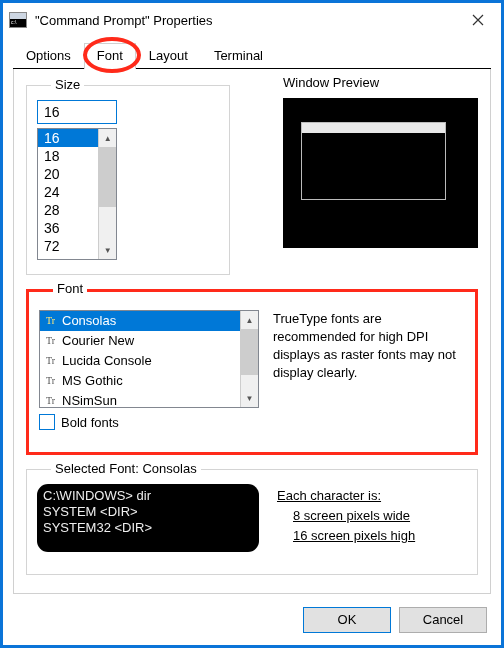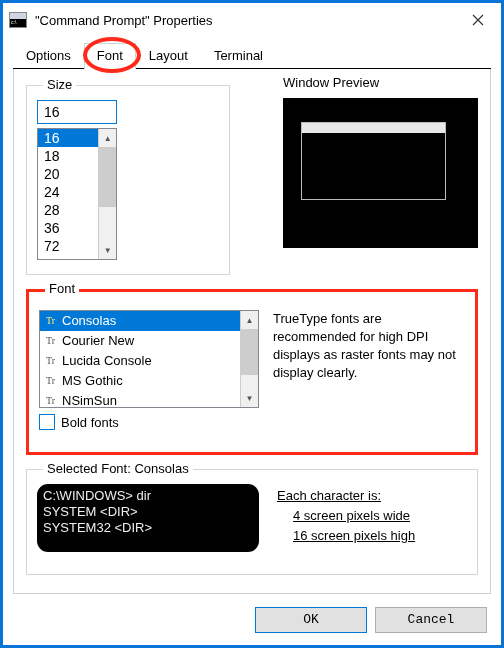--- a/index.html
+++ b/index.html
@@ -18,21 +18,21 @@
 
 .tabs { display: flex; border-bottom: 1px solid #000000; position: relative; height: 26px; }
 .tab { padding: 4px 12px 4px 12px; font-size: 13px; color: #000; border: 1px solid transparent; border-bottom: none; cursor: default; position: relative; background: #fff; }
 .tab.active { border-color: #d0d0d0; background: #fff; z-index: 2; margin-bottom: -1px; padding-bottom: 5px; }
 
 .highlight-ellipse { position: absolute; border: 4px solid #ff2a1a; border-radius: 50%; width: 58px; height: 36px; left: 70px; top: -6px; z-index: 10; pointer-events: none; }
 
 .tab-panel { border: 1px solid #d0d0d0; border-top: none; height: 525px; padding: 10px 12px 12px 12px; position: relative; }
 
 .group { border: 1px solid #d4d4d4; position: relative; padding: 14px 10px 10px 10px; margin-top: 6px; }
-.group-label { position: absolute; top: -9px; left: 16px; background: #fff; padding: 0 4px; font-size: 13px; color: #000; }
+.group-label { position: absolute; top: -9px; left: 24px; background: #fff; padding: 0 4px; font-size: 13px; color: #000; }
 
 .row-top { display: flex; gap: 26px; }
 
 .size-group { width: 215px; height: 190px; }
 .size-editbox { width: 80px; height: 24px; border: 1px solid #0078d7; padding: 2px 6px; font-size: 14px; outline: none; margin-bottom: 4px; display: block; }
 .size-list-wrap { display: flex; border: 1px solid #828790; width: 80px; height: 132px; }
 .size-list { width: 62px; overflow: hidden; }
 .size-item { font-size: 14px; padding: 0 6px; line-height: 18px; }
 .size-item.sel { background: #0078d7; color: #fff; }
 .size-scroll { width: 18px; background: #f0f0f0; border-left: 1px solid #cdcdcd; display: flex; flex-direction: column; }
@@ -63,21 +63,21 @@
 .bold-check { width: 16px; height: 16px; border: 1px solid #0078d7; margin-right: 6px; }
 .bold-label { font-size: 13px; }
 
 .selected-group { margin-top: 14px; height: 106px; text-decoration: underline; }
 .sel-row { display: flex; gap: 18px; }
 .sel-preview { width: 222px; height: 68px; background: #000; color: #eee; font-family: Consolas, monospace; font-size: 13px; padding: 4px 6px; line-height: 16px; overflow: hidden; border-radius: 11px; }
 .sel-desc { font-size: 13px; line-height: 20px; padding-top: 2px; }
 .sel-desc .indent { padding-left: 16px; }
 
 .button-row { position: absolute; bottom: 12px; right: 14px; display: flex; gap: 8px; }
-.btn { width: 112px; height: 26px; border: 1px solid #adadad; background: #e1e1e1; font-size: 13px; text-align: center; line-height: 24px; font-family: Liberation Mono, monospace; }
+.btn { width: 88px; height: 26px; border: 1px solid #adadad; background: #e1e1e1; font-size: 13px; text-align: center; line-height: 24px; }
 .btn.default { border: 1px solid #0078d7; background: #e1e1e1; }
 </style>
 </head>
 <body>
 
 <div class="outer-border">
 
   <div class="titlebar">
     <div class="title-icon"></div>
     <div class="title-text">"Command Prompt" Properties</div>
@@ -177,21 +177,21 @@
       <div class="group selected-group">
         <div class="group-label">Selected Font: Consolas</div>
         <div class="sel-row">
           <div class="sel-preview">
             <div>C:\WINDOWS&gt; dir</div>
             <div>SYSTEM       &lt;DIR&gt;</div>
             <div>SYSTEM32     &lt;DIR&gt;</div>
           </div>
           <div class="sel-desc">
             <div>Each character is:</div>
-            <div class="indent">4 screen pixels wide</div>
+            <div class="indent">8 screen pixels wide</div>
             <div class="indent">16 screen pixels high</div>
           </div>
         </div>
       </div>
 
     </div>
 
     <div class="button-row">
       <div class="btn default">OK</div>
       <div class="btn">Cancel</div>

